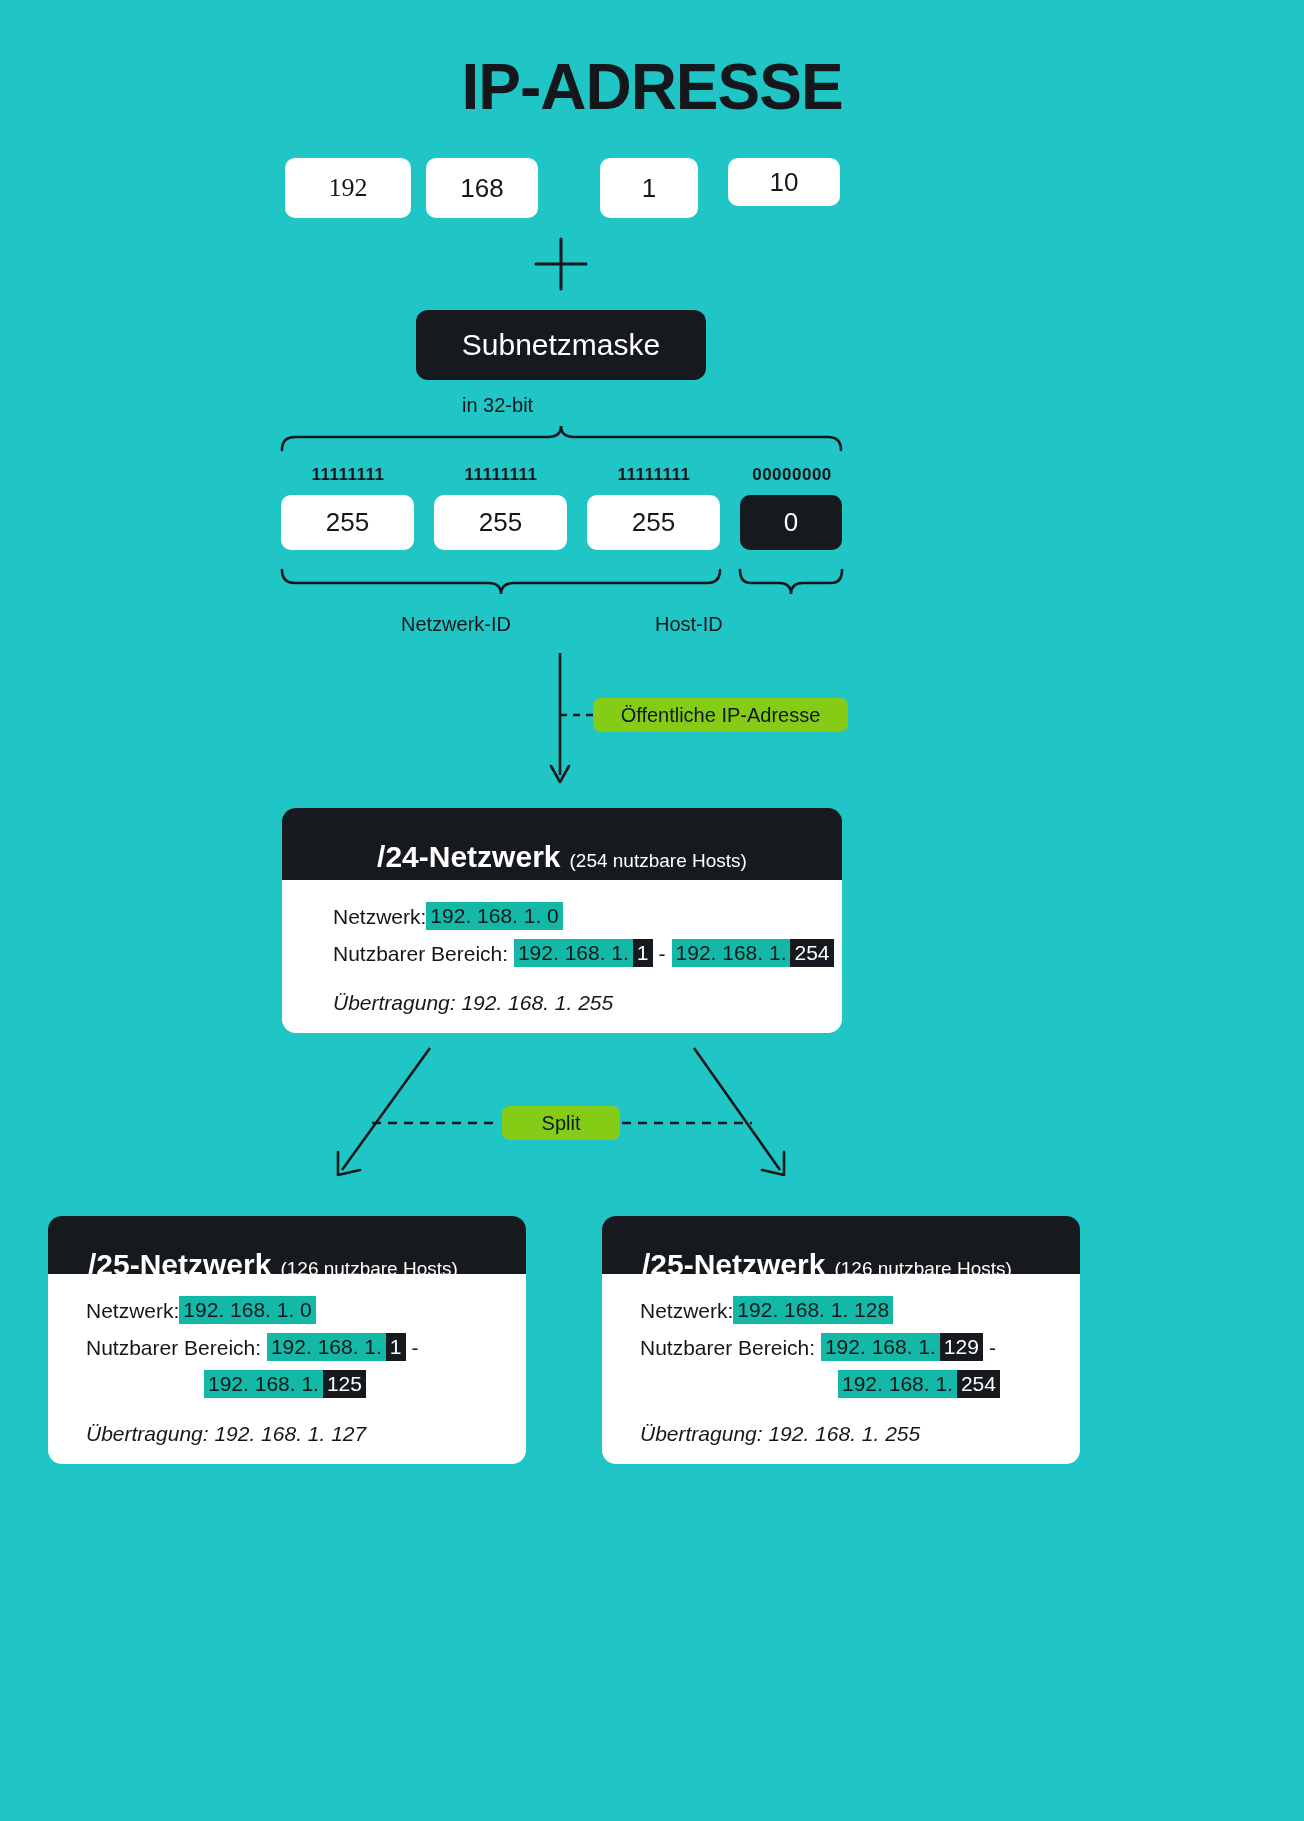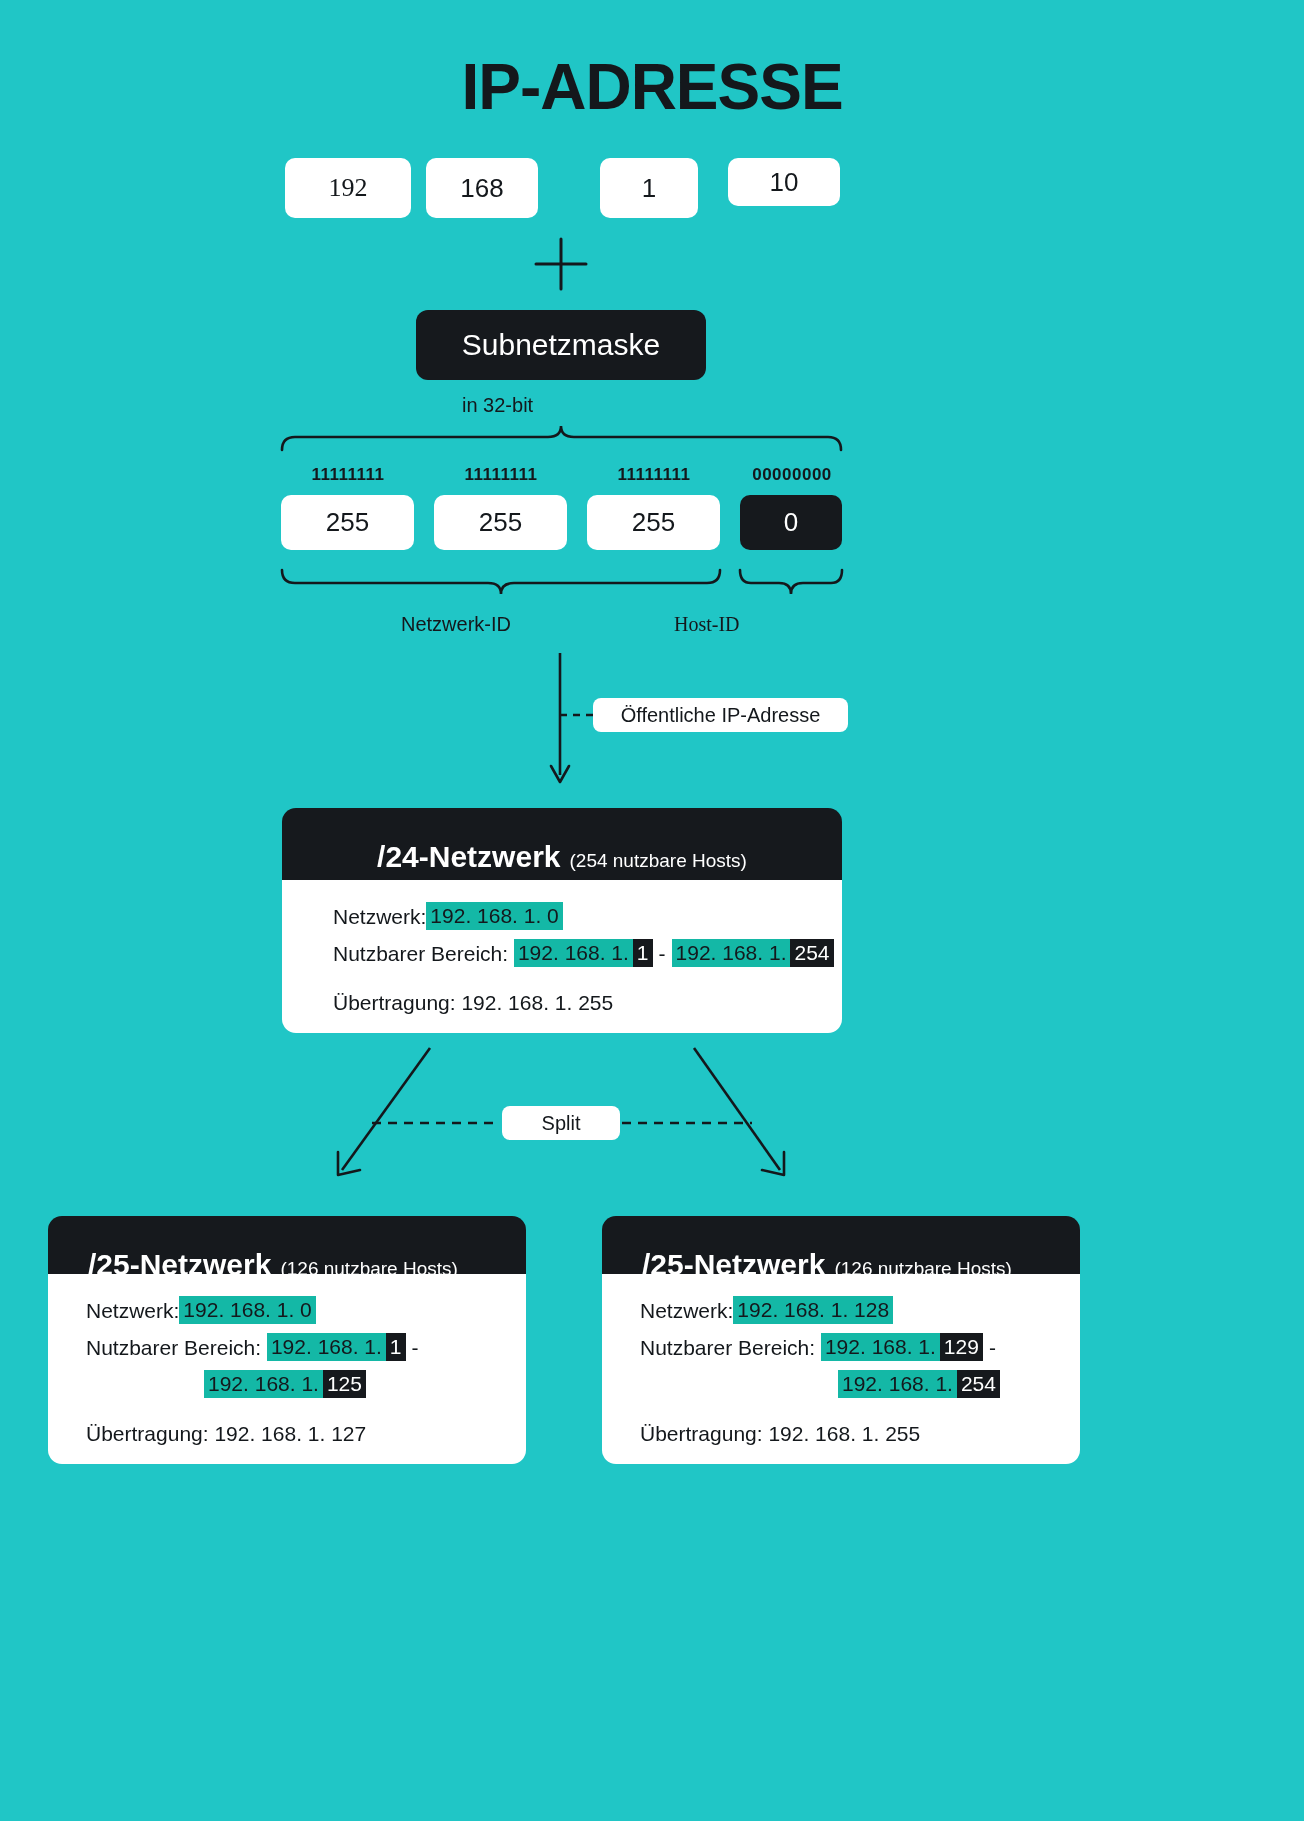--- a/index.html
+++ b/index.html
@@ -47,21 +47,21 @@
 
   .caption {
     position: absolute;
     text-align: left;
     font-size: 20px;
     color: #14181c;
   }
 
   .pillbox {
     position: absolute;
-    background: #ffffff;
+    background: #84cc16;
     border-radius: 8px;
     display: flex; align-items: center; justify-content: center;
     font-size: 20px;
     color: #14181c;
     padding: 0 14px;
   }
 
   .subnet-tag {
     position: absolute;
     background: #16191d;
@@ -84,21 +84,21 @@
   .card-head .ttl { font-size: 30px; font-weight: 700; margin-top: 32px; }
   .card-head .sub { font-size: 19px; font-weight: 400; margin-left: 9px; }
   .card-body {
     background: #fff;
     border-radius: 0 0 14px 14px;
     padding: 22px 0 20px 0;
     color: #14181c;
     font-size: 21px;
   }
   .row { display: flex; align-items: center; flex-wrap: wrap; line-height: 1.0; margin-bottom: 9px; }
-  .row:last-child { margin-bottom: 0; }
+  .row:last-child { margin-bottom: 0; font-style: italic; }
   .lbl { white-space: pre; }
   .hl {
     background: #14b8a6;
     padding: 3px 4px 4px 4px;
     white-space: pre;
     display: inline-block;
   }
   .hl-dark {
     background: #16191d;
     color: #fff;
@@ -150,21 +150,21 @@
     <span>255</span>
   </div>
   <div class="wbox" style="left:587px; top:495px; width:133px; height:55px;">
     <span>255</span>
   </div>
   <div class="dbox" style="left:740px; top:495px; width:102px; height:55px;">
     <span>0</span>
   </div>
 
   <div class="caption" style="left:401px; top:613px; width:200px;">Netzwerk-ID</div>
-  <div class="caption" style="left:674px; top:613px; width:200px;font-family:Liberation Serif, serif;">Host-ID</div>
+  <div class="caption" style="left:655px; top:613px; width:200px;">Host-ID</div>
 
   <div class="pillbox" style="left:593px; top:698px; width:255px; height:34px;">Öffentliche IP-Adresse</div>
 
   <div class="pillbox" style="left:502px; top:1106px; width:118px; height:34px;">Split</div>
 
   <div class="card" style="left:282px; top:808px; width:560px;">
     <div class="card-head" style="justify-content:center;">
       <span class="ttl">/24-Netzwerk</span>
       <span class="sub">(254 nutzbare Hosts)</span>
     </div>

